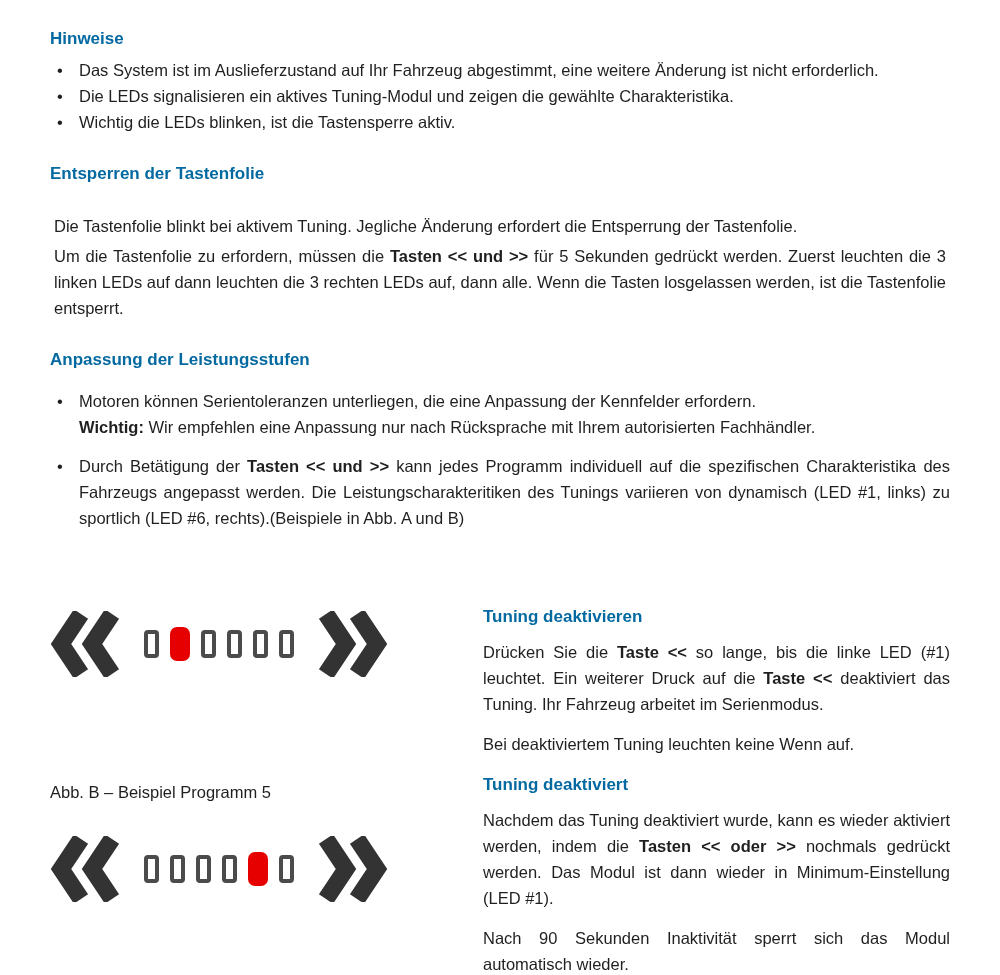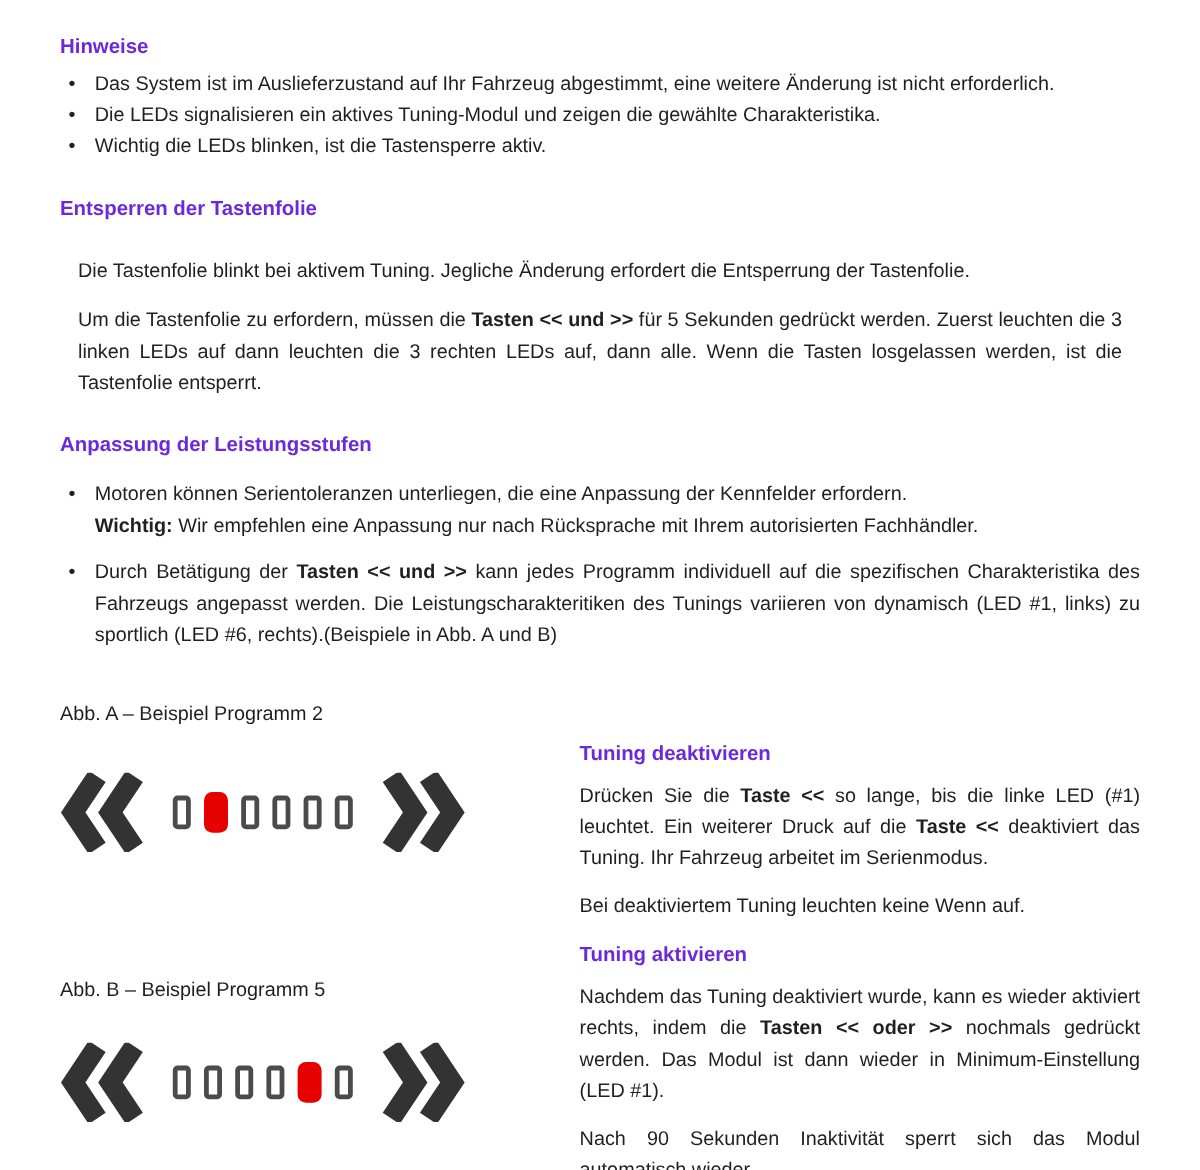--- a/index.html
+++ b/index.html
@@ -12,24 +12,24 @@
   html,body{margin:0;padding:0;background:#fff;}
   .page{
     width:1000px;height:975px;box-sizing:border-box;
     padding:28px 50px 0 50px;
     background:var(--page-bg);
     font-family:"Liberation Sans",sans-serif;
     font-size:16.5px;line-height:26px;color:var(--text);
     overflow:hidden;
   }
   .doc-heading{
-    font-size:17px;font-weight:700;line-height:22px;margin:0;color:#6d28d9;
+    font-size:17px;font-weight:700;line-height:22px;margin:0;color:#0369a1;
   }
   .b{font-weight:700;}
-  p{margin:15px;}
+  p{margin:4px;}
   .justify{text-align:justify;}
 
   
   ul.bullets{list-style:none;margin:7px 0 0 0;padding:0;}
   ul.bullets li{position:relative;padding-left:29px;text-align:justify;}
   ul.bullets li::before{
     content:"\2022";position:absolute;left:7px;top:0;color:var(--text);
   }
   ul.bullets.spaced li + li{margin-top:13px;}
 
@@ -94,21 +94,20 @@
         <div><span>Motoren können Serientoleranzen unterliegen, die eine Anpassung der Kennfelder erfordern.</span></div>
         <div><span class="b">Wichtig:</span><span> Wir empfehlen eine Anpassung nur nach Rücksprache mit Ihrem autorisierten Fachhändler.</span></div>
       </li>
       <li><span>Durch Betätigung der </span><span class="b">Tasten &lt;&lt; und &gt;&gt;</span><span> kann jedes Programm individuell auf die spezifischen Charakteristika des Fahrzeugs angepasst werden. Die Leistungscharakteritiken des Tunings variieren von dynamisch (LED #1, links) zu sportlich (LED #6, rechts).(Beispiele in Abb. A und B)</span></li>
     </ul>
   </section>
 
   <div class="bottom">
 
     <div class="left-col">
-      <div class="fig-label">Abb. A – Beispiel Programm 2</div>
 
       <div class="figure">
         <svg class="chev" width="73" height="66" viewBox="0 0 73 66">
           <path d="M31 3 L11 33 L31 63"></path>
           <path d="M62 3 L42 33 L62 63"></path>
         </svg>
         <div class="led-row">
             <span class="led off"></span>
             <span class="led on"></span>
             <span class="led off"></span>
@@ -142,19 +141,19 @@
           <path d="M42 3 L62 33 L42 63"></path>
         </svg>
       </div>
     </div>
 
     <div class="right-col">
       <h3 class="doc-heading">Tuning deaktivieren</h3>
       <p><span>Drücken Sie die </span><span class="b">Taste &lt;&lt;</span><span> so lange, bis die linke LED (#1) leuchtet. Ein weiterer Druck auf die </span><span class="b">Taste &lt;&lt;</span><span> deaktiviert das Tuning. Ihr Fahrzeug arbeitet im Serienmodus.</span></p>
       <p><span>Bei deaktiviertem Tuning leuchten keine Wenn auf.</span></p>
 
-      <h3 class="doc-heading sub">Tuning aktivieren</h3>
-      <p><span>Nachdem das Tuning deaktiviert wurde, kann es wieder aktiviert rechts, indem die </span><span class="b">Tasten &lt;&lt; oder &gt;&gt;</span><span> nochmals gedrückt werden. Das Modul ist dann wieder in Minimum-Einstellung (LED #1).</span></p>
+      <h3 class="doc-heading sub">Tuning deaktiviert</h3>
+      <p><span>Nachdem das Tuning deaktiviert wurde, kann es wieder aktiviert werden, indem die </span><span class="b">Tasten &lt;&lt; oder &gt;&gt;</span><span> nochmals gedrückt werden. Das Modul ist dann wieder in Minimum-Einstellung (LED #1).</span></p>
       <p><span>Nach 90 Sekunden Inaktivität sperrt sich das Modul automatisch wieder.</span></p>
     </div>
 
   </div>
 </div>
 
 </body></html>

